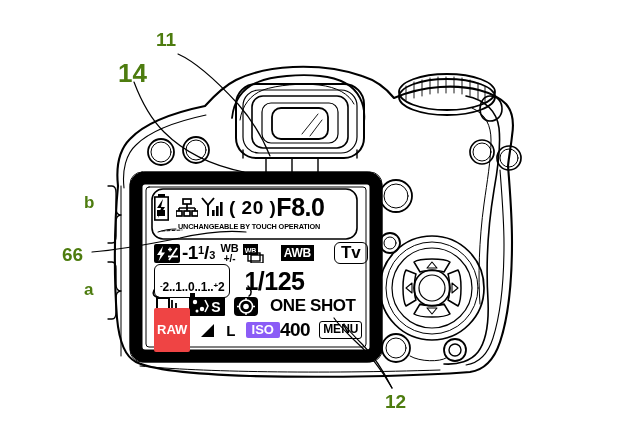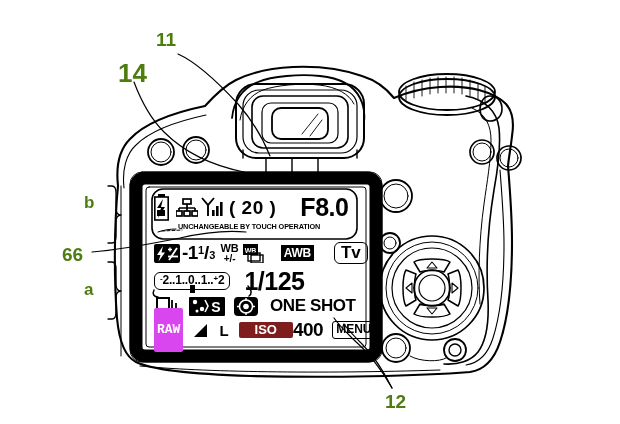--- a/index.html
+++ b/index.html
@@ -43,41 +43,41 @@
   .frac sup{font-size:11px;vertical-align:5px;}
   .frac sub{font-size:11px;vertical-align:0px;}
   .boxfill{display:inline-block;background:#000;color:#fff;font-weight:bold;
            font-size:11px;padding:1px 2px;letter-spacing:-0.3px;line-height:1;}
   .boxline{display:inline-block;border:1.6px solid #000;border-radius:6px;
            font-weight:bold;font-size:17px;padding:0px 6px;line-height:1.15;}
 
   
   .r3{left:4px;top:82px;height:26px;}
   .expbar{position:relative;border:1.5px solid #000;border-radius:6px;
-          padding:1px 5px 3px 5px;font-size:12px;font-weight:bold;
+          padding:16px 5px 3px 5px;font-size:12px;font-weight:bold;
           letter-spacing:-0.2px;line-height:1.05;}
   .expbar sup{font-size:8px;vertical-align:3px;}
   .expmark{position:absolute;left:50%;margin-left:-2.5px;bottom:-4px;
            width:5px;height:8px;background:#000;}
   .shutter{font-size:25px;font-weight:bold;letter-spacing:-0.5px;}
 
   
   .r4{left:6px;top:110px;height:20px;}
   .oneshot{font-size:17px;font-weight:bold;letter-spacing:-0.4px;}
 
   
   .r5{left:4px;top:134px;height:20px;}
   .quality-l{font-size:15px;font-weight:bold;}
   .isonum{font-size:19px;font-weight:bold;letter-spacing:-0.5px;}
   .menubox{display:inline-block;border:1.5px solid #000;border-radius:3px;
            font-size:12px;font-weight:bold;padding:1px 3px;line-height:1.1;}
-  .rawbox{display:inline-block;background:#d946ef;color:#fff;font-weight:bold;
-          font-size:13px;padding:15px 3px;border-radius:2px;line-height:1.1;font-family:Liberation Mono, monospace;}
-  .isobox{display:inline-block;background:#7f1d1d;color:#fff;font-weight:bold;
-          font-size:13px;padding:1px 16px;border-radius:2px;line-height:1.1;}
+  .rawbox{display:inline-block;background:#ef4444;color:#fff;font-weight:bold;
+          font-size:13px;padding:15px 3px;border-radius:2px;line-height:1.1;}
+  .isobox{display:inline-block;background:#8b5cf6;color:#fff;font-weight:bold;
+          font-size:13px;padding:1px 6px;border-radius:2px;line-height:1.1;}
 </style>
 </head>
 <body>
 
 <div id="stage">
 
   <svg class="svg-layer" viewBox="0 0 620 424">
     <g fill="none" stroke="#000" stroke-linecap="round" stroke-linejoin="round">
 
       <path stroke-width="2.1" d="
@@ -268,21 +268,21 @@
       </svg>
 
       <svg width="24" height="24" viewBox="0 0 24 24" style="margin-left:2px">
         <path d="M2,2 L8,9 L14,2" fill="none" stroke="#000" stroke-width="1.9"></path>
         <path d="M8,9 L8,20" stroke="#000" stroke-width="1.9"></path>
         <rect x="12" y="14" width="2.6" height="6" fill="#000"></rect>
         <rect x="16" y="10" width="2.6" height="10" fill="#000"></rect>
         <rect x="20" y="6" width="2.6" height="14" fill="#000"></rect>
       </svg>
       <span class="shots" style="margin-left:5px">( 20 )</span>
-      <span class="aperture" style="margin-left:24px">F8.0</span>
+      <span class="aperture" style="margin-left:0">F8.0</span>
     </div>
 
     <div class="notice">UNCHANGEABLE BY TOUCH OPERATION</div>
 
     <div class="row r2">
       <svg width="26" height="19" viewBox="0 0 26 19">
         <rect x="0" y="0" width="26" height="19" fill="#000" rx="2"></rect>
         <path d="M9,2 L3,11 L6.5,11 L4.5,17.5 L11,8.5 L7.5,8.5 Z" fill="#fff"></path>
         <path d="M14,12.5 L24,12.5" stroke="#fff" stroke-width="1.8"></path>
         <path d="M23,4 L15,16" stroke="#fff" stroke-width="1.8"></path>

